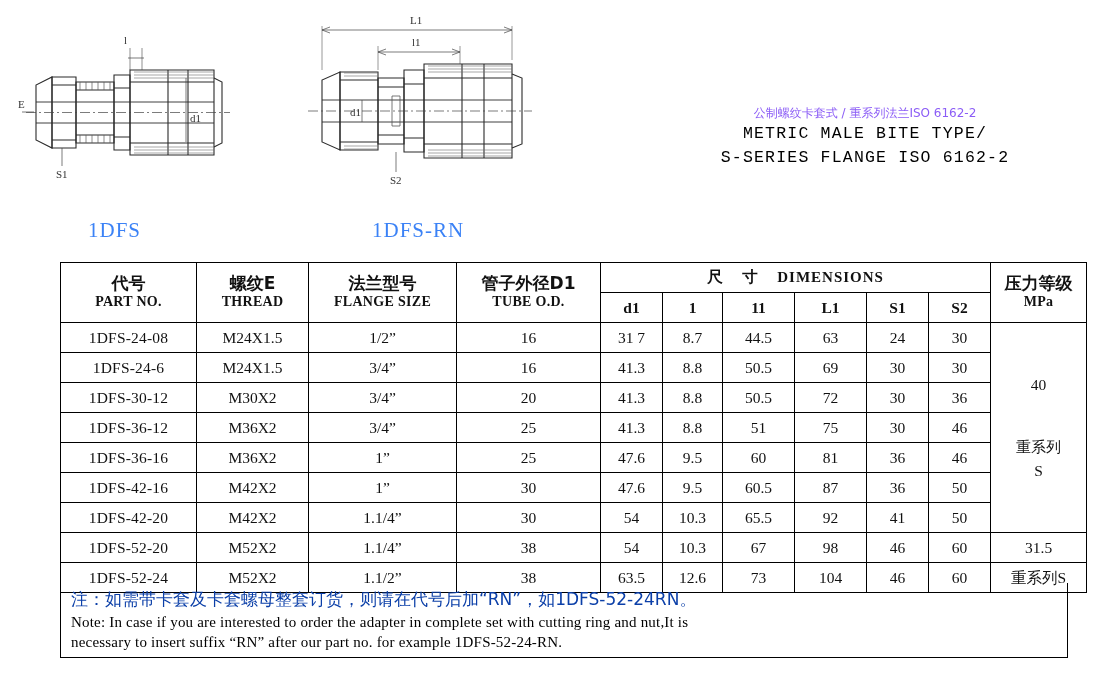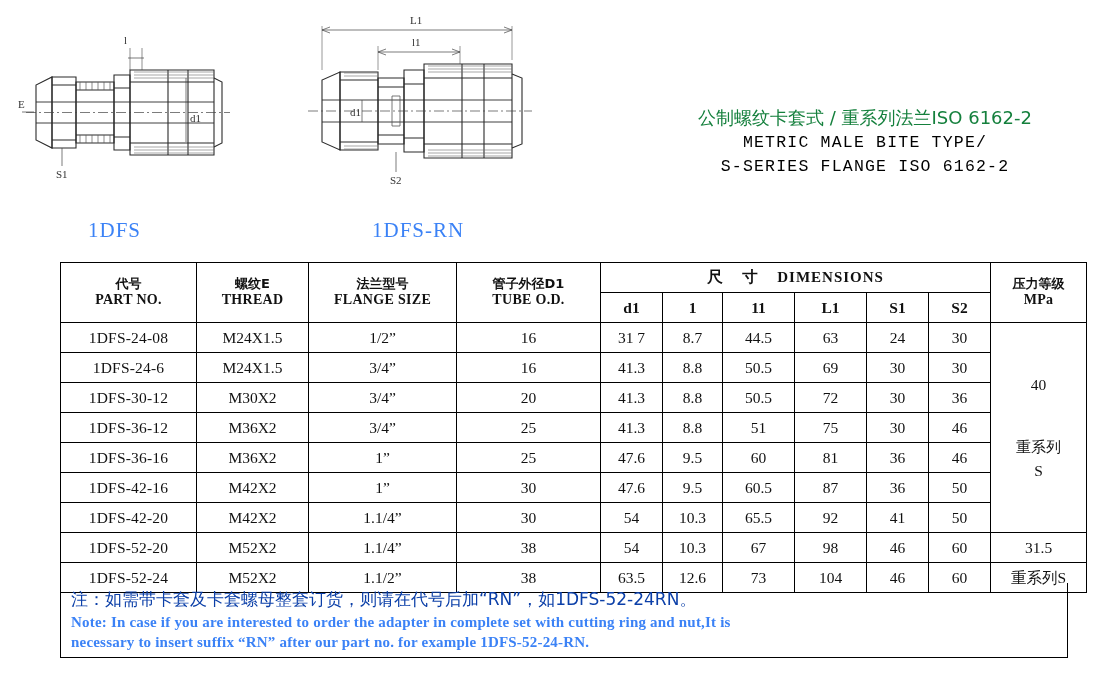--- a/index.html
+++ b/index.html
@@ -43,22 +43,22 @@
   #title-block {
     position: absolute;
     left: 640px;
     top: 105px;
     width: 450px;
     text-align: center;
     line-height: 1.45;
   }
   #title-cn {
     font-family: "DejaVu Sans", sans-serif;
-    font-size: 18px;
-    color: #15803d;
+    font-size: 12px;
+    color: #8b5cf6;
     letter-spacing: 0px;
     white-space: nowrap;
   }
   .title-en {
     font-family: "Liberation Mono", monospace;
     font-size: 16.5px;
     color: #000;
     letter-spacing: 1.2px;
     white-space: nowrap;
   }
@@ -80,21 +80,21 @@
     text-align: center;
     vertical-align: middle;
     font-family: "Liberation Serif", serif;
     font-size: 15.5px;
     padding: 0;
     height: 29px;
     background: #fff;
   }
   .hdr-cn {
     font-family: "DejaVu Sans", sans-serif;
-    font-size: 13px;
+    font-size: 17px;
     display: block;
     line-height: 1.15;
   }
   .hdr-en {
     font-family: "Liberation Serif", serif;
     font-size: 14px;
     display: block;
     line-height: 1.2;
     letter-spacing: 0.3px;
   }
@@ -138,24 +138,23 @@
   }
   .note-cn {
     font-family: "DejaVu Sans", sans-serif;
     font-size: 17px;
     color: #0b3fa8;
     line-height: 1.45;
   }
   .note-en {
     font-family: "Liberation Serif", serif;
     font-size: 15px;
-    color: #3b82f6;
+    color: #000000;
     line-height: 1.35;
     letter-spacing: 0.2px;
-    font-weight: bold;
   }
 
   .dim-txt {
     font-family: "Liberation Serif", serif;
     font-size: 11px;
     fill: #333;
   }
 </style>
 </head>
 <body>

